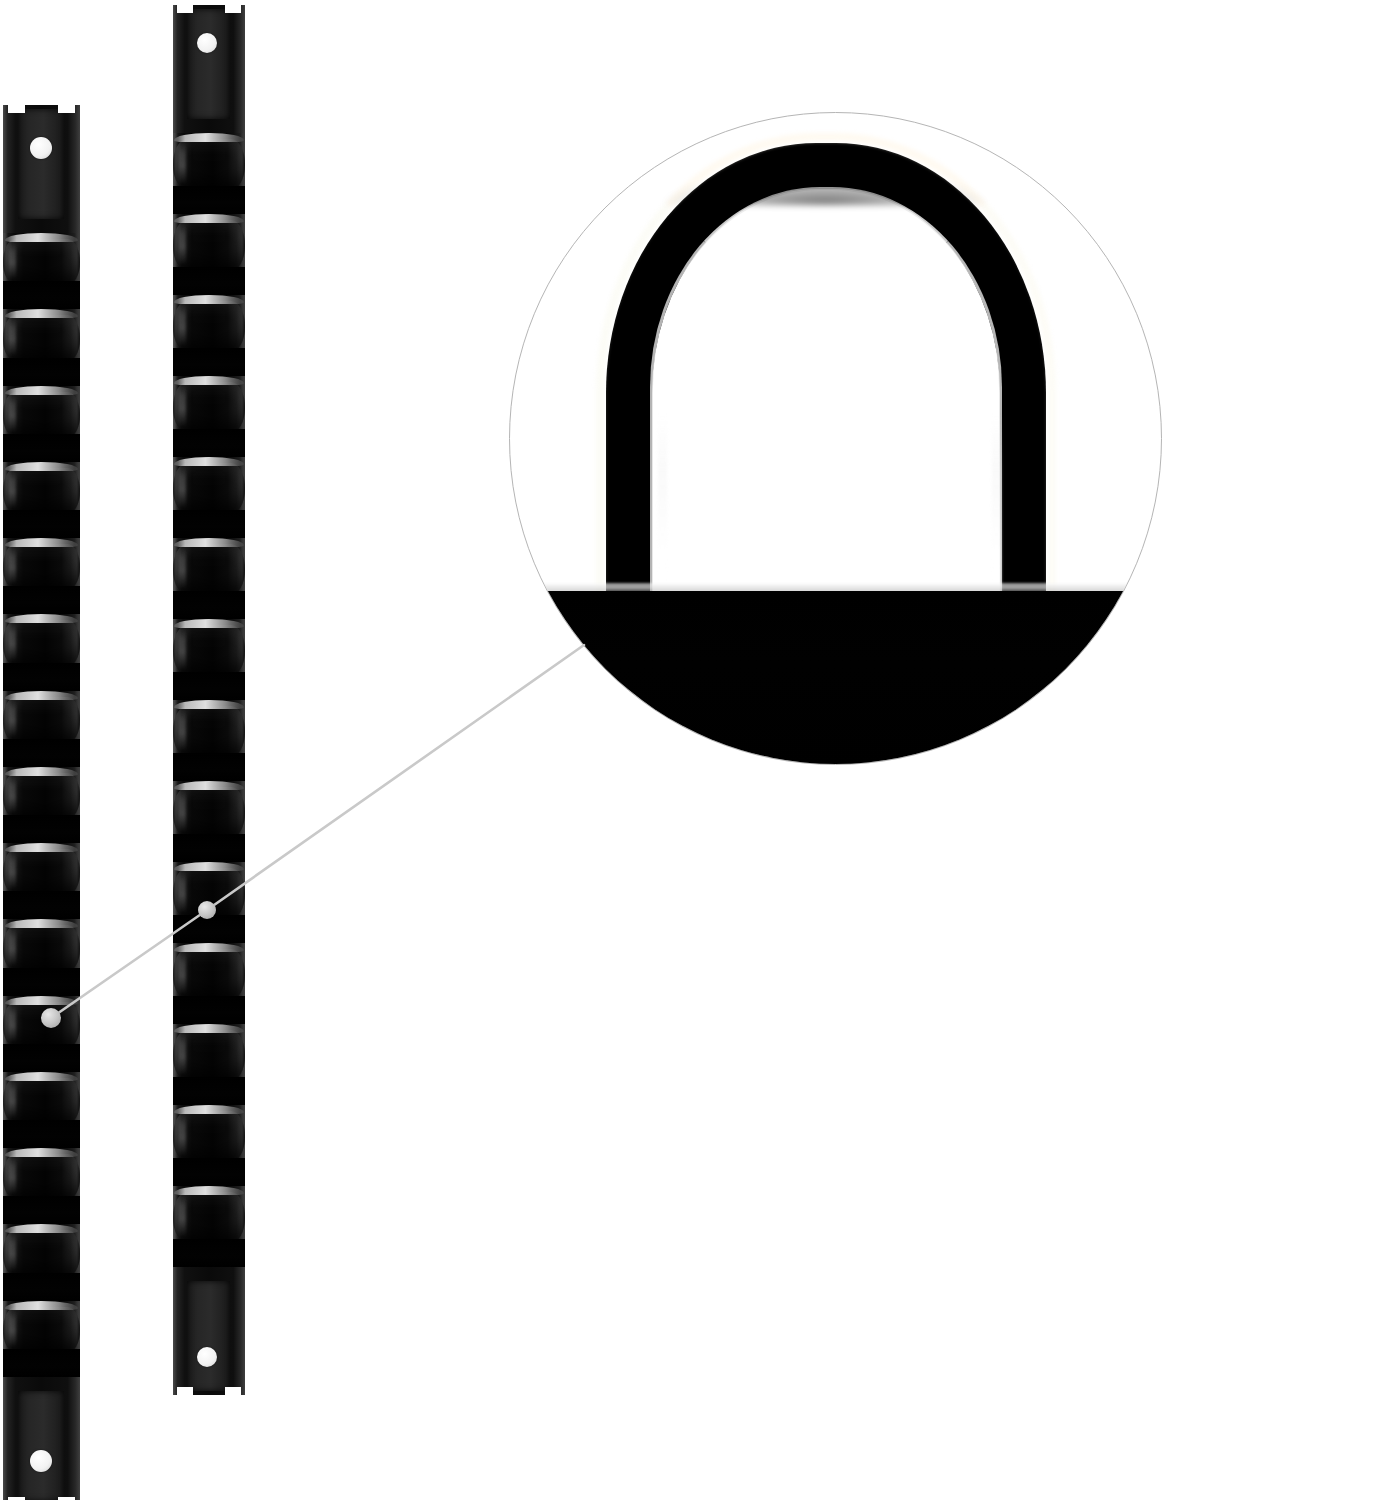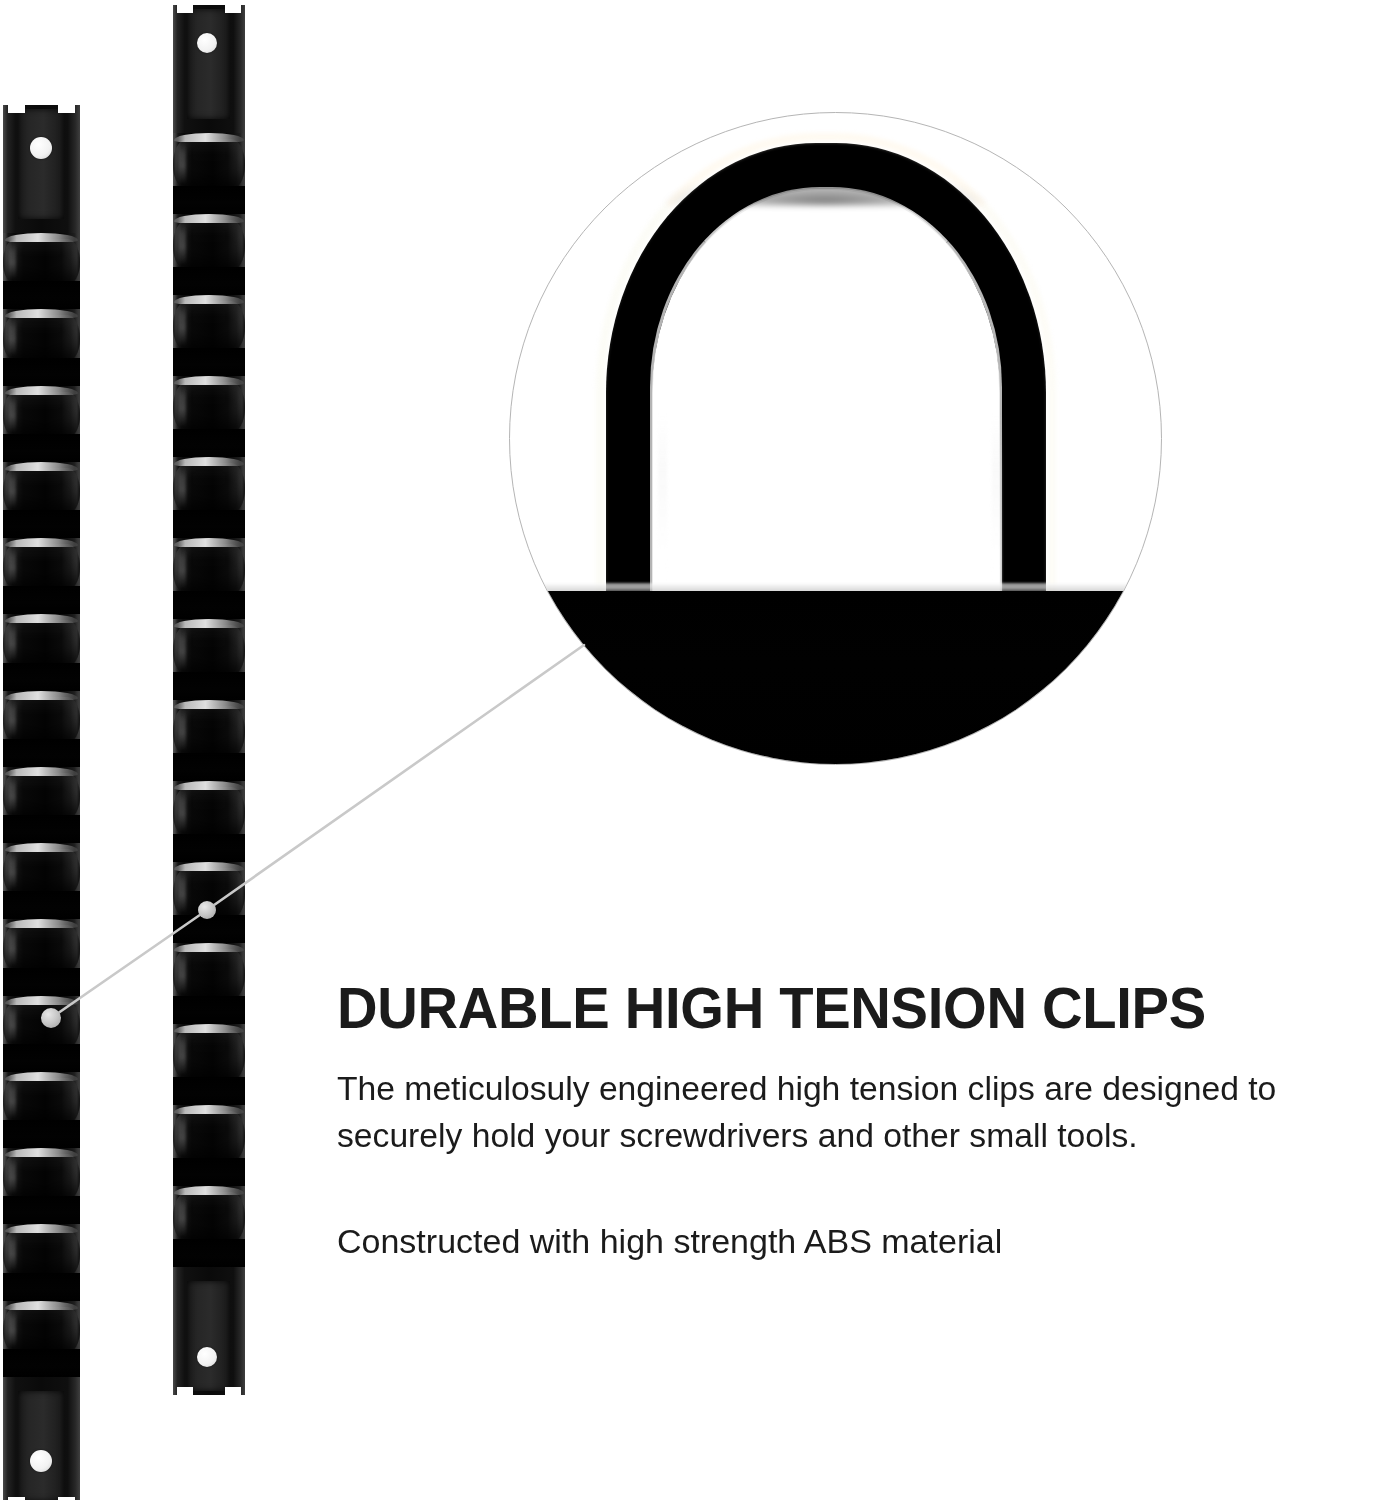--- a/index.html
+++ b/index.html
@@ -514,23 +514,18 @@
     </div>
   </div>
 
   <svg id="callout-svg" viewBox="0 0 1392 1500" xmlns="http://www.w3.org/2000/svg">
     <polyline id="callout-path" fill="none" stroke="#c9c9c9" stroke-width="2.6" stroke-linecap="round" points="51,1018 207,910 584,645"></polyline>
   </svg>
 
   <div class="dot" id="dot-1" style="left: 41px; top: 1008px; width: 20px; height: 20px;"></div>
   <div class="dot" id="dot-2" style="left: 198px; top: 901px; width: 18px; height: 18px;"></div>
 
-  <div id="textblock">
-    <h1 id="heading" style="color: rgb(27, 27, 27);">DURABLE HIGH TENSION CLIPS</h1>
-    <p id="paragraph" style="color: rgb(27, 27, 27);">The meticulosuly engineered high tension clips are designed to securely hold your screwdrivers and other small tools.</p>
-    <p id="tagline" style="color: rgb(27, 27, 27);">Constructed with high strength ABS material</p>
-  </div>
 
 <div class="mount-hole" style="left: 30px; top: 137px; width: 22px; height: 22px;"></div>
     <div class="mount-hole" style="left: 30px; top: 1450px; width: 22px; height: 22px;"></div>
     <div class="mount-hole" style="left: 197px; top: 33px; width: 20px; height: 20px;"></div>
     <div class="mount-hole" style="left: 197px; top: 1347px; width: 20px; height: 20px;"></div>
   </div>
 
 </body></html>

